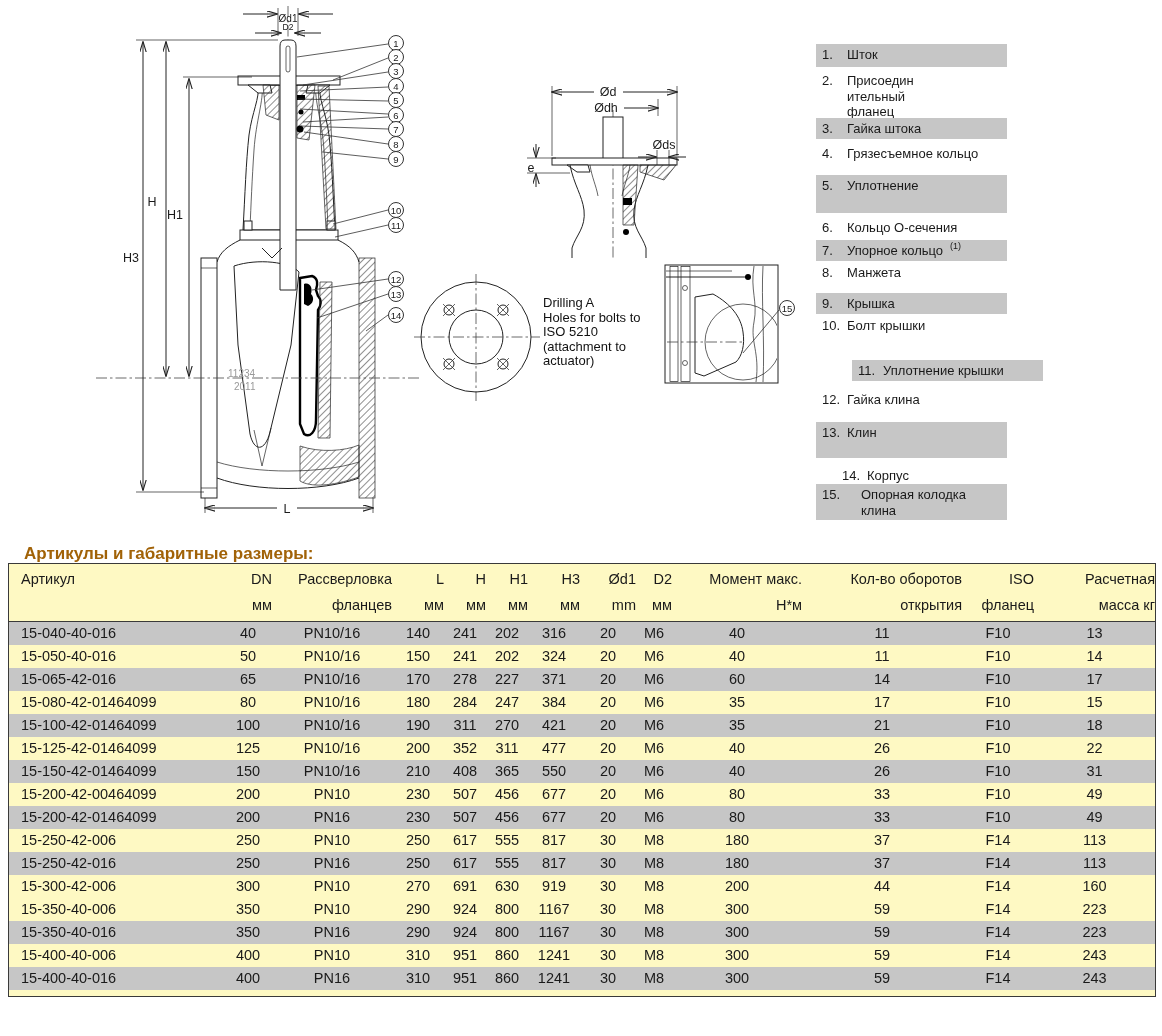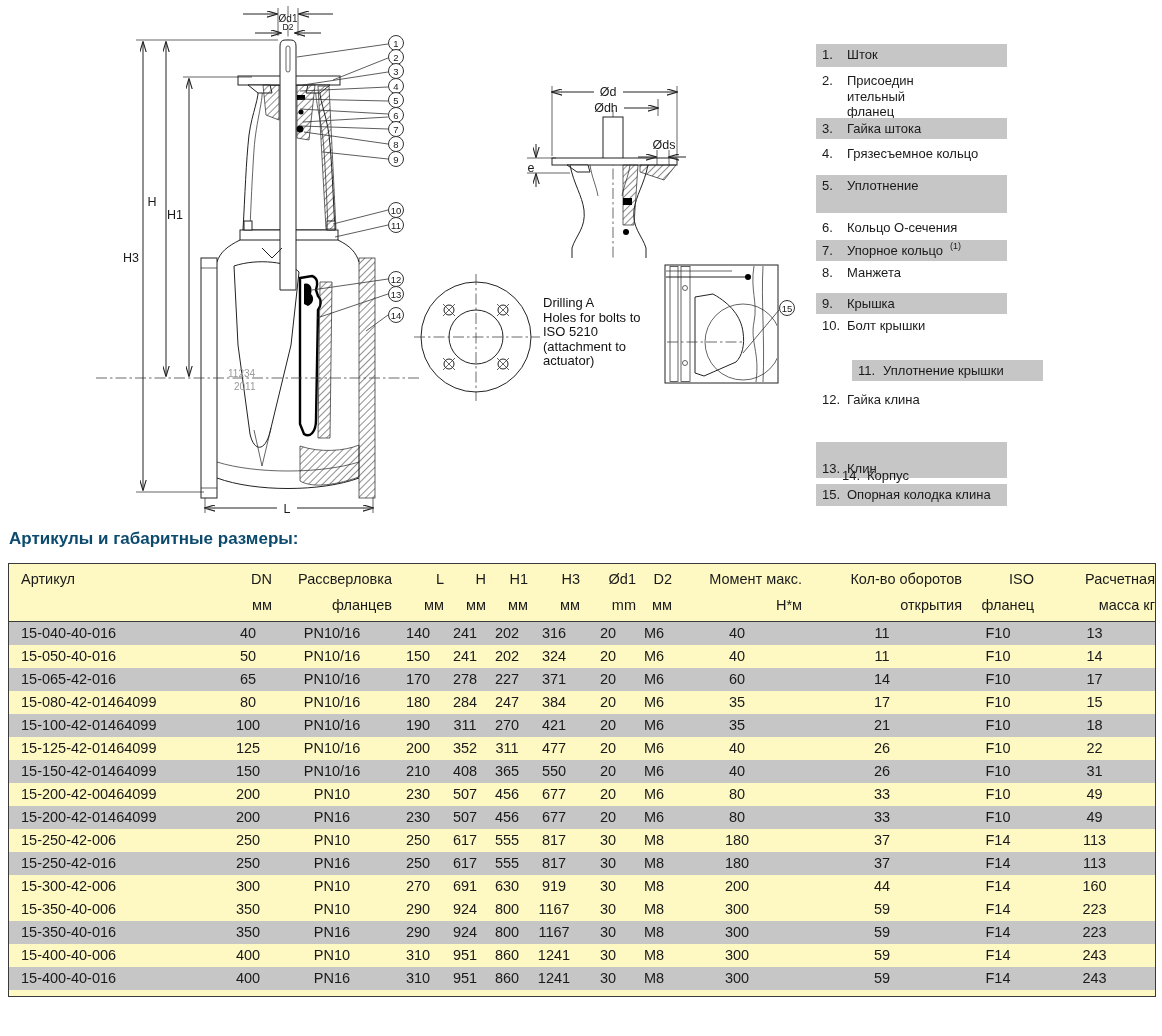--- a/index.html
+++ b/index.html
@@ -30,22 +30,22 @@
   }
   
   #parts-list { position:absolute; left:816px; top:0; width:191px; height:520px; font-size:13px; }
   .part-item { position:absolute; left:0; width:100%; box-sizing:border-box;
                display:flex; align-items:flex-start; padding:3px 4px 2px 6px; }
   .part-item.shaded { background:#c6c6c6; }
   .pnum   { width:25px; flex:0 0 25px; }
   .plabel { white-space:pre-line; line-height:15.5px; }
   .pnote  { font-size:9px; margin-left:7px; position:relative; top:-2px; }
   
-  #section-title { position:absolute; left:8px; top:528px; margin:1px;
-                   font-size:17px; font-weight:bold; color:#0c4a6e; }
+  #section-title { position:absolute; left:8px; top:528px; margin:16px;
+                   font-size:17px; font-weight:bold; color:#a16207; }
   #table-wrap { position:absolute; left:8px; top:563px; width:1146px;
                 border:1px solid #3a3a3a; background:#fef9c3; padding-bottom:6px; }
   #dim-table { border-collapse:collapse; table-layout:fixed; width:1146px; font-size:14.5px; }
   #dim-table th { font-weight:normal; text-align:right; vertical-align:top;
                   border-bottom:1px solid #3a3a3a; padding:2px 0 3px; }
   #dim-table th div { line-height:26px; height:26px; }
   #dim-table th.left, #dim-table td.left { text-align:left; padding-left:12px; }
   #dim-table td { height:23px; line-height:23px; padding:0; text-align:center;
                   white-space:nowrap; overflow:hidden; }
   #dim-table tr.shaded { background:#c6c6c6; }
@@ -354,29 +354,29 @@
       <span class="plabel">Болт крышки</span>
     </div>
     <div class="part-item shaded" style="top: 360px; min-height: 21px; margin-left: 36px;">
       <span class="pnum">11.</span>
       <span class="plabel">Уплотнение крышки</span>
     </div>
     <div class="part-item" style="top: 389px; min-height: 17px;">
       <span class="pnum">12.</span>
       <span class="plabel">Гайка клина</span>
     </div>
-    <div class="part-item shaded" style="top: 442px; min-height: 36px; align-items: flex-end;">
+    <div class="part-item shaded" style="top: 422px; min-height: 36px;">
       <span class="pnum">13.</span>
       <span class="plabel">Клин</span>
     </div>
     <div class="part-item" style="top: 465px; min-height: 17px; margin-left: 20px;">
       <span class="pnum">14.</span>
       <span class="plabel">Корпус</span>
     </div>
-    <div class="part-item shaded" style="top: 484px; min-height: 22px;">
+    <div class="part-item shaded" style="top: 484px; min-height: 22px; gap: 14px;">
       <span class="pnum">15.</span>
       <span class="plabel">Опорная колодка клина</span>
     </div>
   </div>
 
 <h2 id="section-title">Артикулы и габаритные размеры:</h2>
 <div id="table-wrap">
   <table id="dim-table">
     <colgroup>
         <col style="width: 215px;">

